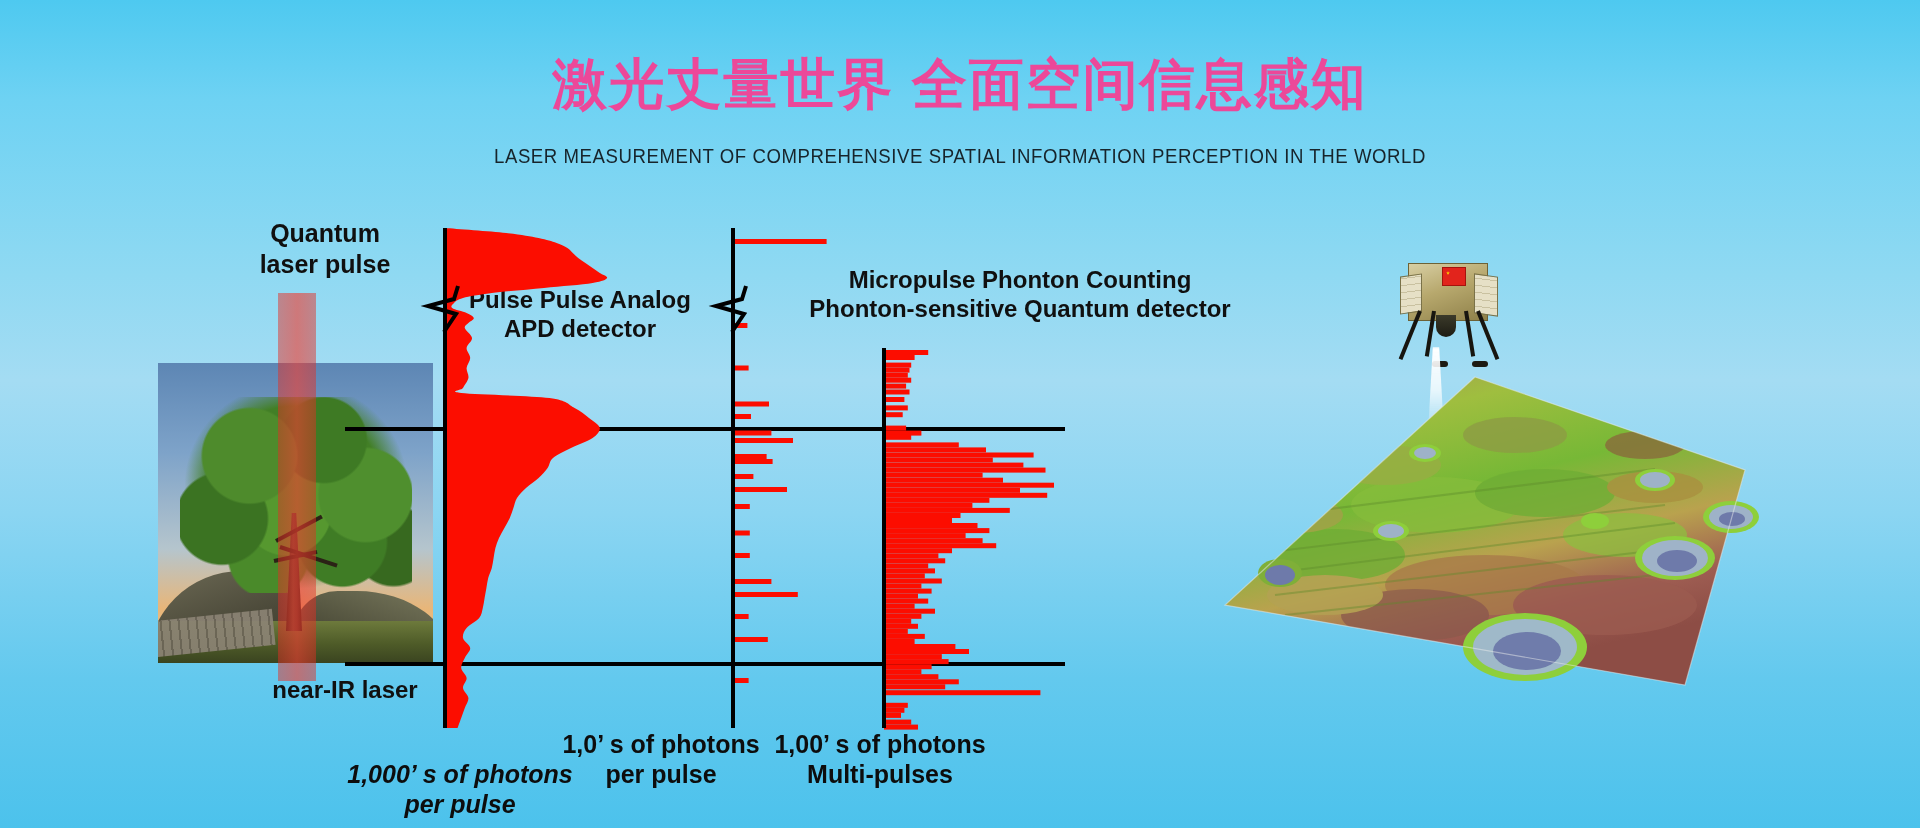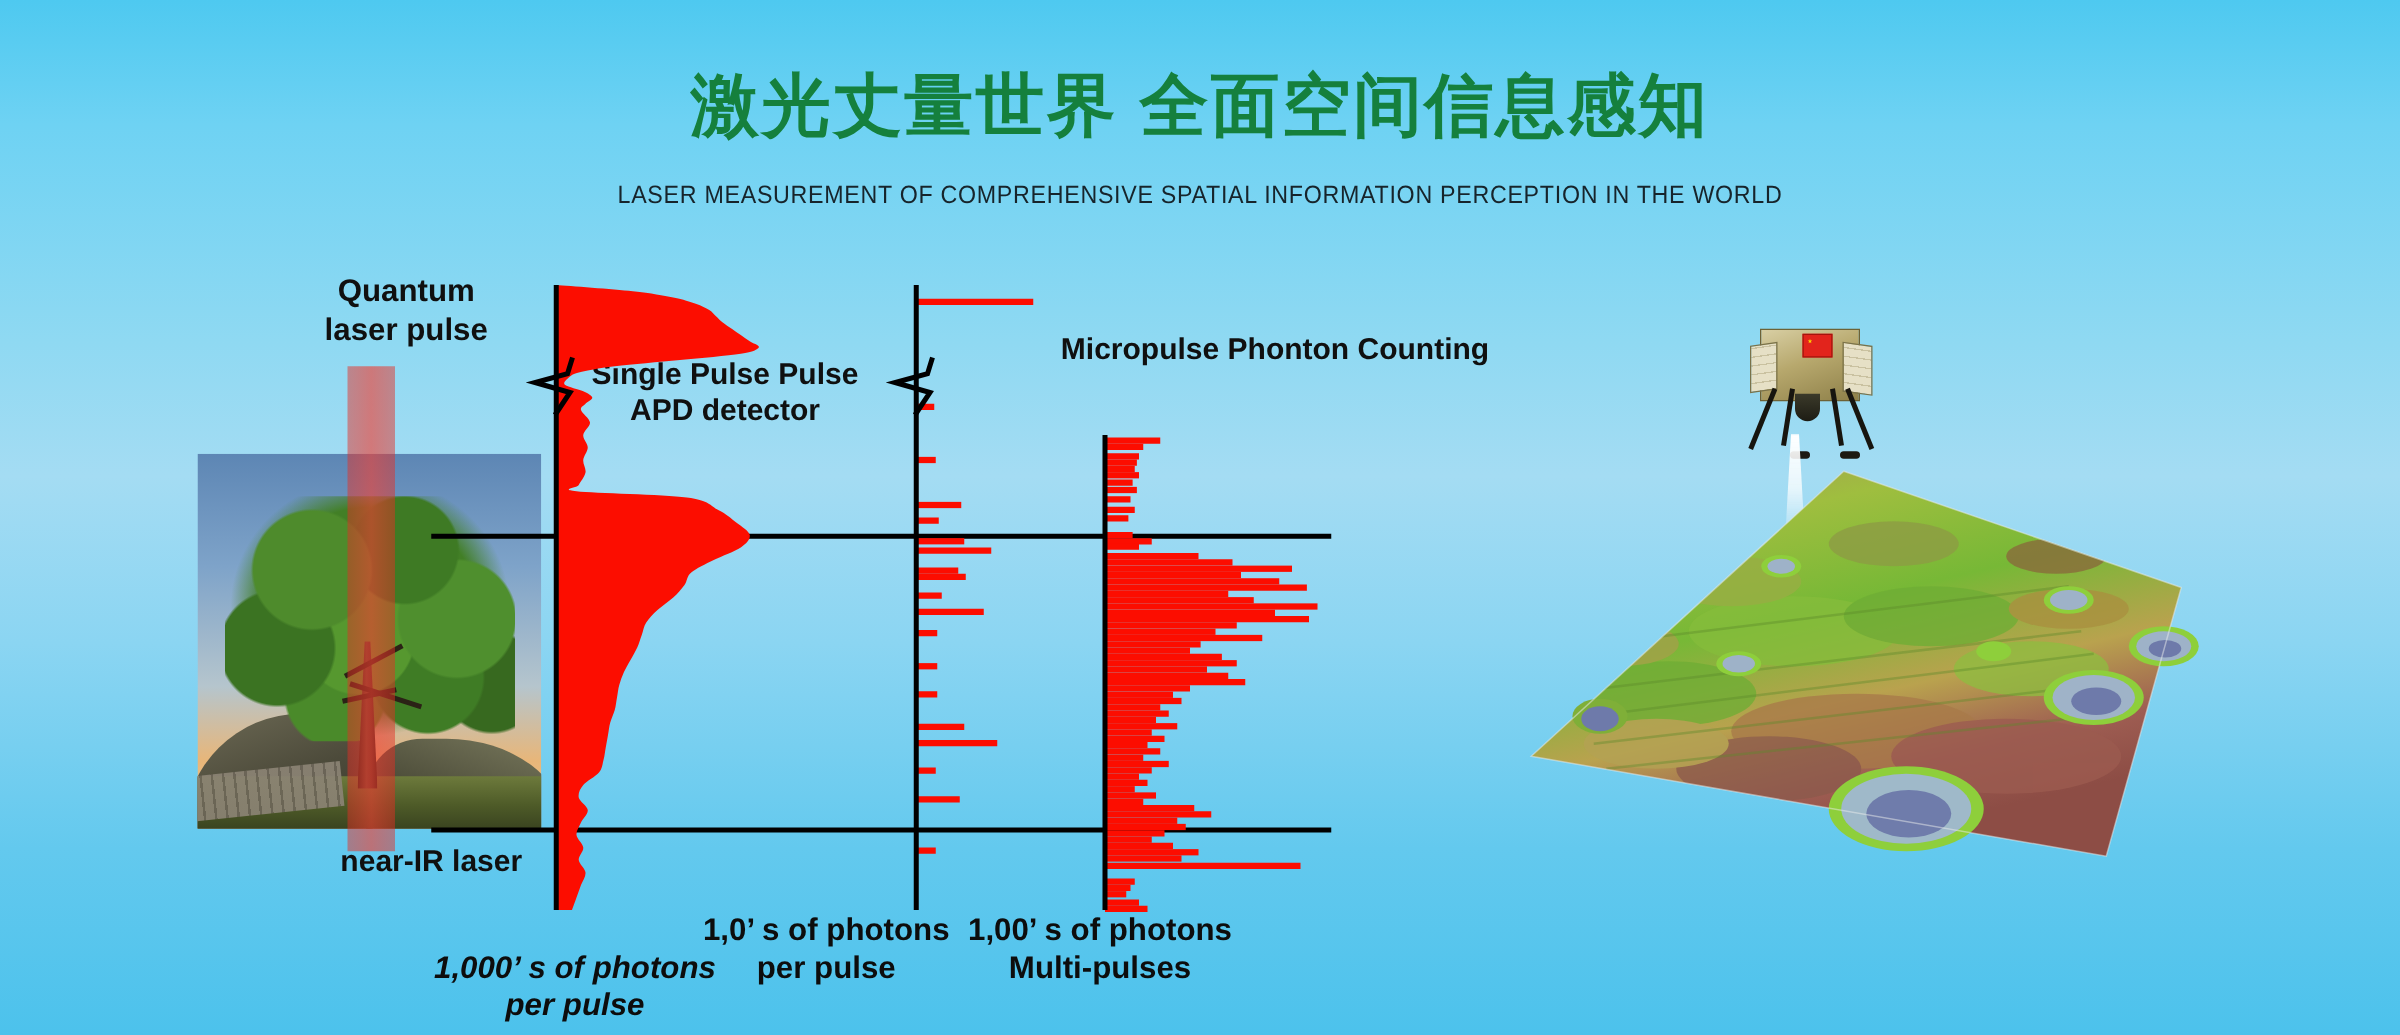--- a/index.html
+++ b/index.html
@@ -15,21 +15,21 @@
       #8bd5f2 62%,
       #63c9ee 82%,
       #4cc2ec 100%);
     position:relative;
   }
   .stage{position:absolute;left:0;top:0;width:1920px;height:828px;}
 
   
   .title{
     position:absolute;left:0;top:48px;width:1920px;text-align:center;
-    font-size:55px;font-weight:bold;color:#15803d;letter-spacing:2px;
+    font-size:55px;font-weight:bold;color:#ec4899;letter-spacing:2px;
     font-family:"Liberation Sans","DejaVu Sans",sans-serif;
   }
   .subtitle{
     position:absolute;left:0;top:145px;width:1920px;text-align:center;
     font-size:20px;color:#17242b;letter-spacing:.6px;font-weight:400;
     transform:scaleX(.93);
   }
 
   
   .lbl{position:absolute;color:#101010;font-weight:bold;line-height:1.22;text-align:center;}
@@ -120,26 +120,27 @@
     <div class="branch" style="left:116px;top:196px;width:44px;transform:rotate(-12deg);"></div>
   </div>
   <div class="beam"></div>
 
   <div class="lbl" id="transmit-label">
     <div>Quantum</div>
     <div>laser pulse</div>
   </div>
 
   <div class="lbl" id="apd-label">
-    <div>Single Pulse Pulse</div>
+    <div>Pulse Pulse Analog</div>
     <div>APD detector</div>
   </div>
 
   <div class="lbl" id="quantum-label">
     <div>Micropulse Phonton Counting</div>
+    <div>Phonton-sensitive Quantum detector</div>
   </div>
 
   <div class="lbl" id="nearir-label">near-IR laser</div>
 
   <div class="href" style="left:345px;top:427px;width:720px;"></div>
   <div class="href" style="left:345px;top:662px;width:720px;"></div>
 
   <div class="plot" id="plot-analog" style="left:445px;top:228px;width:180px;height:500px;">
     <svg width="180" height="500" viewBox="0 0 180 500">
       <path id="analog-path" fill="#fc0d00" stroke="none" d="M 0,0 L 0.0,0.0 C 10.2,0.8 45.6,3.3 61.2,5.0 C 76.8,6.7 85.2,8.3 93.6,10.0 C 102.0,11.7 106.8,13.3 111.6,15.0 C 116.4,16.7 119.7,18.3 122.4,20.0 C 125.1,21.7 126.0,23.3 127.8,25.0 C 129.6,26.7 131.1,28.3 133.2,30.0 C 135.3,31.7 138.0,33.3 140.4,35.0 C 142.8,36.7 145.2,38.3 147.6,40.0 C 150.0,41.7 152.4,43.3 154.8,45.0 C 157.2,46.7 163.2,48.3 162.0,50.0 C 160.8,51.7 158.1,53.3 147.6,55.0 C 137.1,56.7 115.8,58.3 99.0,60.0 C 82.2,61.7 60.3,63.3 46.8,65.0 C 33.3,66.7 24.3,68.3 18.0,70.0 C 11.7,71.7 10.8,73.3 9.0,75.0 C 7.2,76.7 5.1,78.3 7.2,80.0 C 9.3,81.7 18.0,83.3 21.6,85.0 C 25.2,86.7 28.5,88.3 28.8,90.0 C 29.1,91.7 24.9,93.3 23.4,95.0 C 21.9,96.7 19.2,97.5 19.8,100.0 C 20.4,102.5 26.7,106.7 27.0,110.0 C 27.3,113.3 21.9,116.7 21.6,120.0 C 21.3,123.3 25.2,126.7 25.2,130.0 C 25.2,133.3 21.9,136.7 21.6,140.0 C 21.3,143.3 24.0,146.7 23.4,150.0 C 22.8,153.3 19.2,157.5 18.0,160.0 C 16.8,162.5 1.8,163.3 16.2,165.0 C 30.6,166.7 85.5,167.5 104.4,170.0 C 123.3,172.5 123.0,176.7 129.6,180.0 C 136.2,183.3 139.8,186.7 144.0,190.0 C 148.2,193.3 154.2,196.7 154.8,200.0 C 155.4,203.3 152.4,206.7 147.6,210.0 C 142.8,213.3 132.6,216.7 126.0,220.0 C 119.4,223.3 111.9,226.7 108.0,230.0 C 104.1,233.3 105.0,236.7 102.6,240.0 C 100.2,243.3 97.2,246.7 93.6,250.0 C 90.0,253.3 84.6,256.7 81.0,260.0 C 77.4,263.3 74.1,266.7 72.0,270.0 C 69.9,273.3 69.6,276.7 68.4,280.0 C 67.2,283.3 66.3,286.7 64.8,290.0 C 63.3,293.3 61.2,296.7 59.4,300.0 C 57.6,303.3 55.5,306.7 54.0,310.0 C 52.5,313.3 51.3,316.7 50.4,320.0 C 49.5,323.3 49.2,326.7 48.6,330.0 C 48.0,333.3 47.7,336.7 46.8,340.0 C 45.9,343.3 44.1,346.7 43.2,350.0 C 42.3,353.3 42.0,356.7 41.4,360.0 C 40.8,363.3 40.2,366.7 39.6,370.0 C 39.0,373.3 38.7,376.7 37.8,380.0 C 36.9,383.3 36.9,386.7 34.2,390.0 C 31.5,393.3 24.3,396.7 21.6,400.0 C 18.9,403.3 17.4,406.7 18.0,410.0 C 18.6,413.3 24.9,416.7 25.2,420.0 C 25.5,423.3 21.3,426.7 19.8,430.0 C 18.3,433.3 15.9,436.7 16.2,440.0 C 16.5,443.3 21.3,446.7 21.6,450.0 C 21.9,453.3 17.7,456.7 18.0,460.0 C 18.3,463.3 23.1,466.7 23.4,470.0 C 23.7,473.3 21.0,476.7 19.8,480.0 C 18.6,483.3 17.4,486.7 16.2,490.0 C 15.0,493.3 13.2,498.3 12.6,500.0 L 0,500 Z"></path>

